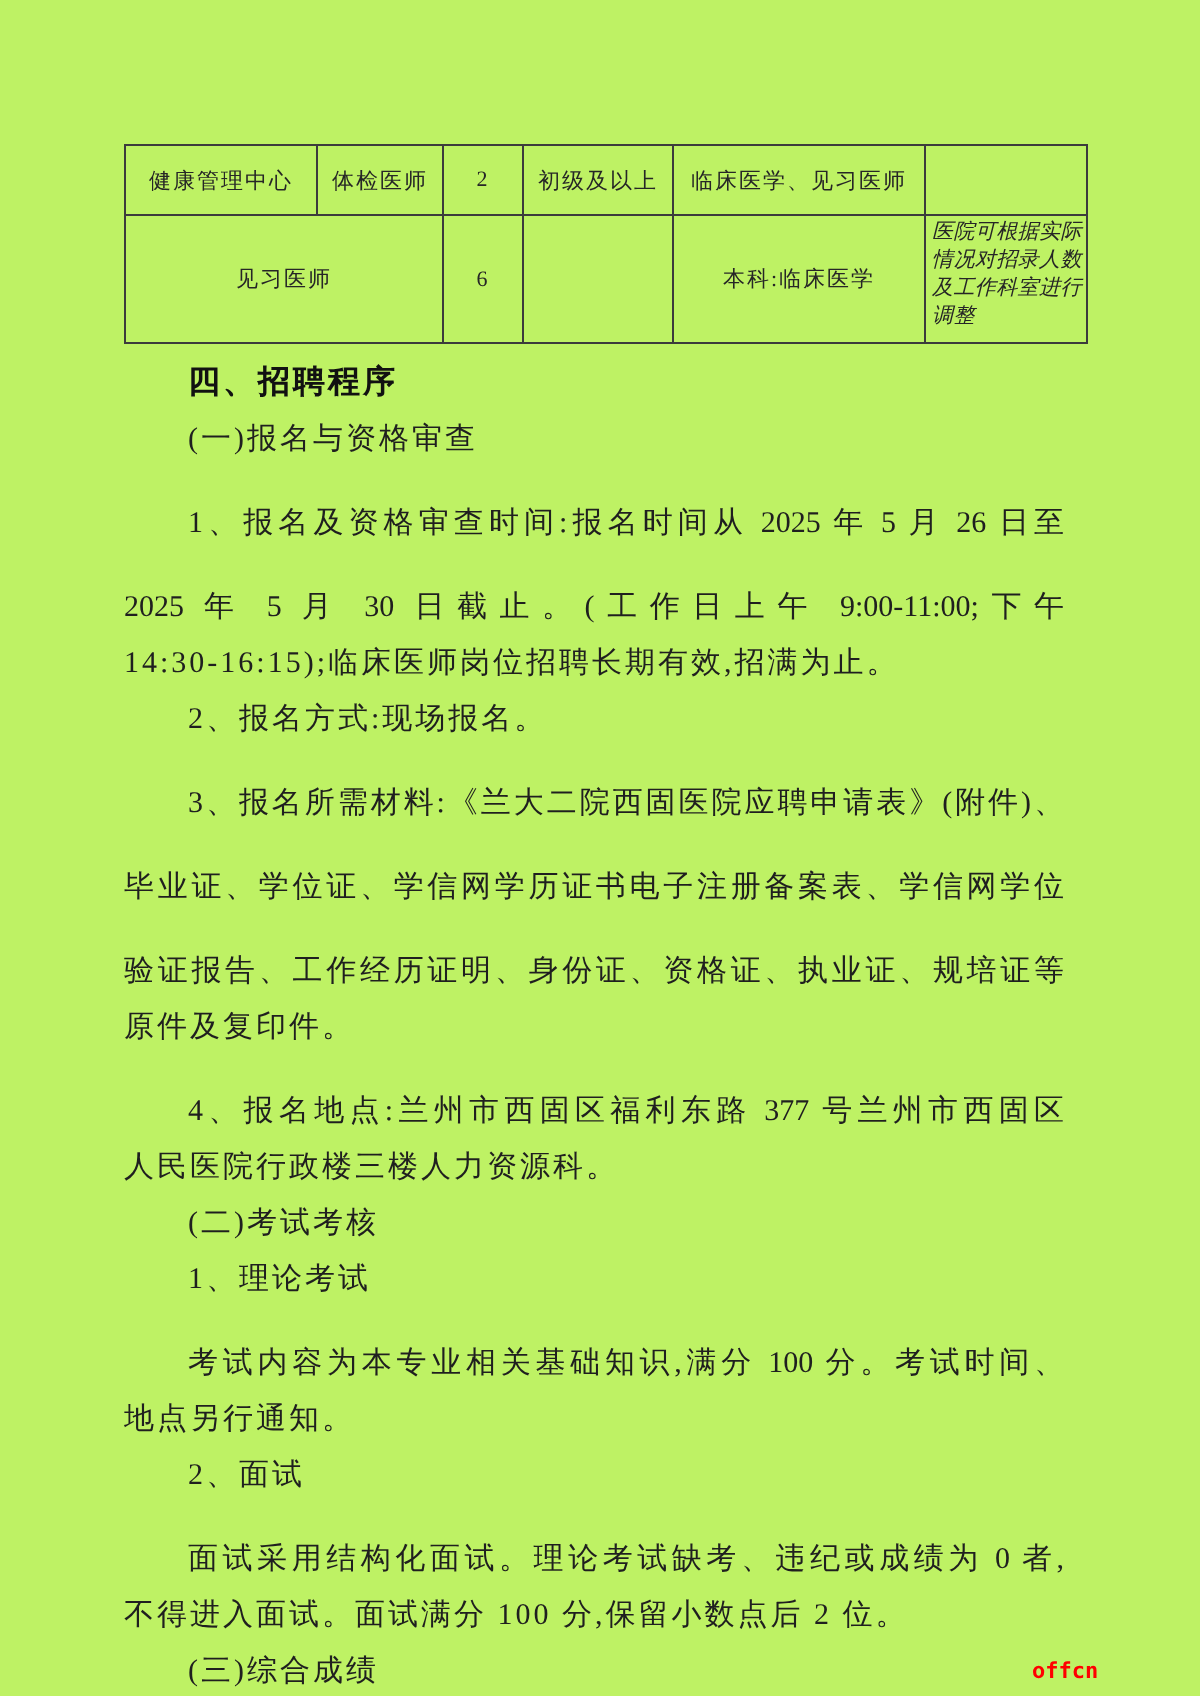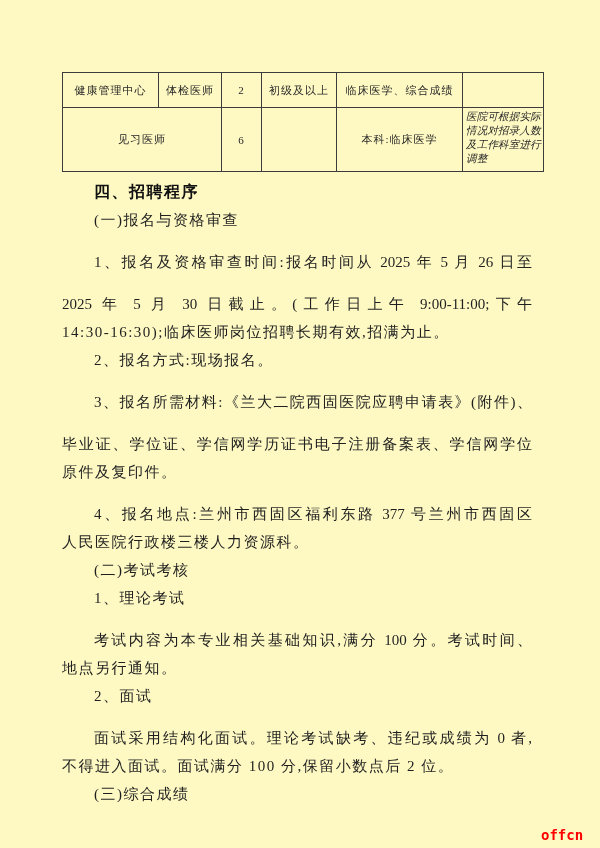--- a/index.html
+++ b/index.html
@@ -1,20 +1,20 @@
 <!DOCTYPE html>
 <html><head>
 <meta charset="utf-8">
 <style>
   html, body { margin: 0; padding: 0; background: #ffffff; }
   .page {
     position: relative;
     width: 600px;
     height: 848px;
-    background: #fef9c3;
+    background: #bef264;
     overflow: hidden;
     font-family: "Liberation Serif", "DejaVu Serif", serif;
     color: #222222;
   }
 
   
   table.jobs {
     position: absolute;
     left: 62px;
     top: 72px;
@@ -68,25 +68,25 @@
     font-family: "Liberation Sans", "DejaVu Sans", sans-serif;
     font-weight: bold;
     font-size: 16px;
     letter-spacing: 1.5px;
     color: #111111;
   }
 
   
   .offcn {
     position: absolute;
-    left: 541px;
+    left: 516px;
     top: 828px;
     font-family: "DejaVu Sans Mono", "Liberation Mono", monospace;
     font-weight: bold;
-    font-size: 14px;
+    font-size: 11px;
     line-height: 15px;
     letter-spacing: 0px;
   }
 </style>
 </head>
 <body>
 
 <div class="page">
 
   <table class="jobs">
@@ -97,42 +97,43 @@
         <col style="width: 75px;">
         <col style="width: 126px;">
         <col style="width: 81px;">
       </colgroup>
     <tbody>
         <tr style="height: 35px;">
           <td>健康管理中心</td>
           <td>体检医师</td>
           <td>2</td>
           <td>初级及以上</td>
-          <td>临床医学、综合成绩</td>
+          <td>临床医学、见习医师</td>
           <td></td>
         </tr>
         <tr style="height: 64px;">
           <td colspan="2">见习医师</td>
           <td>6</td>
           <td></td>
           <td>本科:临床医学</td>
           <td class="small">医院可根据实际情况对招录人数及工作科室进行调整</td>
         </tr>
       </tbody>
   </table>
 
   <div class="bodytext">
       <div class="line h i">四、招聘程序</div>
       <div class="line i">(一)报名与资格审查</div>
       <div class="line i j">1、报名及资格审查时间:报名时间从 2025 年 5 月 26 日至</div>
       <div class="line j">2025 年 5 月 30 日截止。(工作日上午 9:00-11:00;下午</div>
-      <div class="line">14:30-16:30);临床医师岗位招聘长期有效,招满为止。</div>
+      <div class="line">14:30-16:15);临床医师岗位招聘长期有效,招满为止。</div>
       <div class="line i">2、报名方式:现场报名。</div>
       <div class="line i j">3、报名所需材料:《兰大二院西固医院应聘申请表》(附件)、</div>
       <div class="line j">毕业证、学位证、学信网学历证书电子注册备案表、学信网学位</div>
+      <div class="line j">验证报告、工作经历证明、身份证、资格证、执业证、规培证等</div>
       <div class="line">原件及复印件。</div>
       <div class="line i j">4、报名地点:兰州市西固区福利东路 377 号兰州市西固区</div>
       <div class="line">人民医院行政楼三楼人力资源科。</div>
       <div class="line i">(二)考试考核</div>
       <div class="line i">1、理论考试</div>
       <div class="line i j">考试内容为本专业相关基础知识,满分 100 分。考试时间、</div>
       <div class="line">地点另行通知。</div>
       <div class="line i">2、面试</div>
       <div class="line i j">面试采用结构化面试。理论考试缺考、违纪或成绩为 0 者,</div>
       <div class="line">不得进入面试。面试满分 100 分,保留小数点后 2 位。</div>

